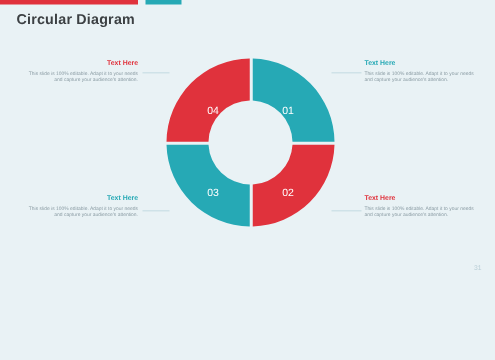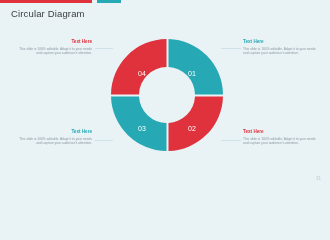--- a/index.html
+++ b/index.html
@@ -31,21 +31,21 @@
     width: 24px;
     background: #26a9b5;
   }
 
   
   .slide-title {
     position: absolute;
     left: 11px;
     top: 8px;
     font-size: 9.5px;
-    font-weight: normal;
+    font-weight: bold;
     color: #3c4043;
     letter-spacing: 0.15px;
     white-space: nowrap;
   }
 
   
   .callout {
     position: absolute;
     width: 78px;
   }

